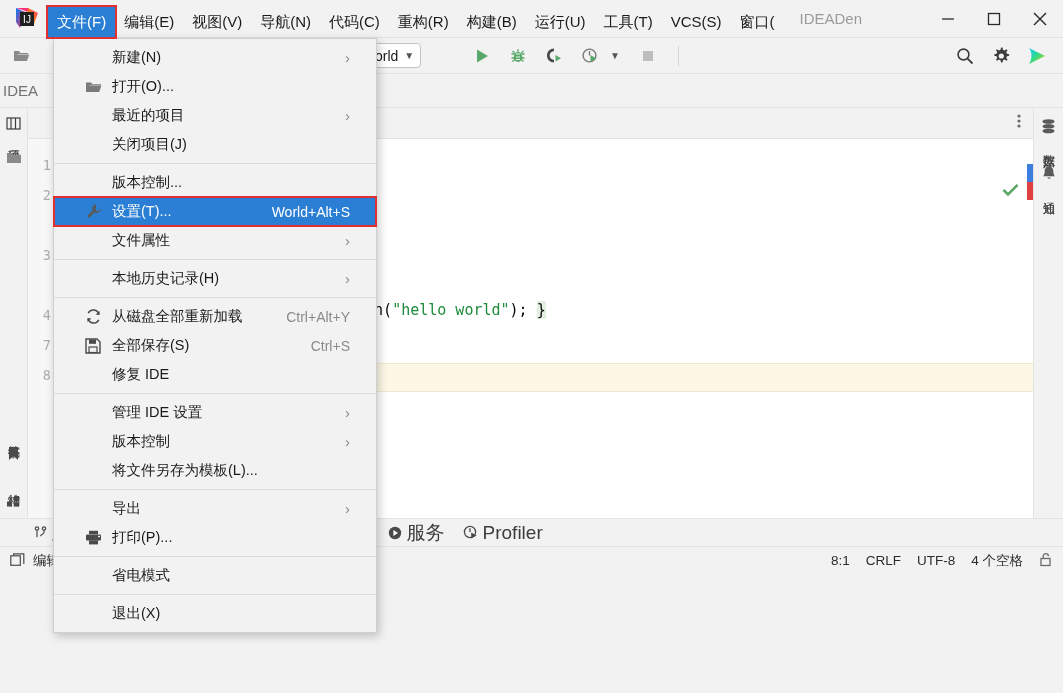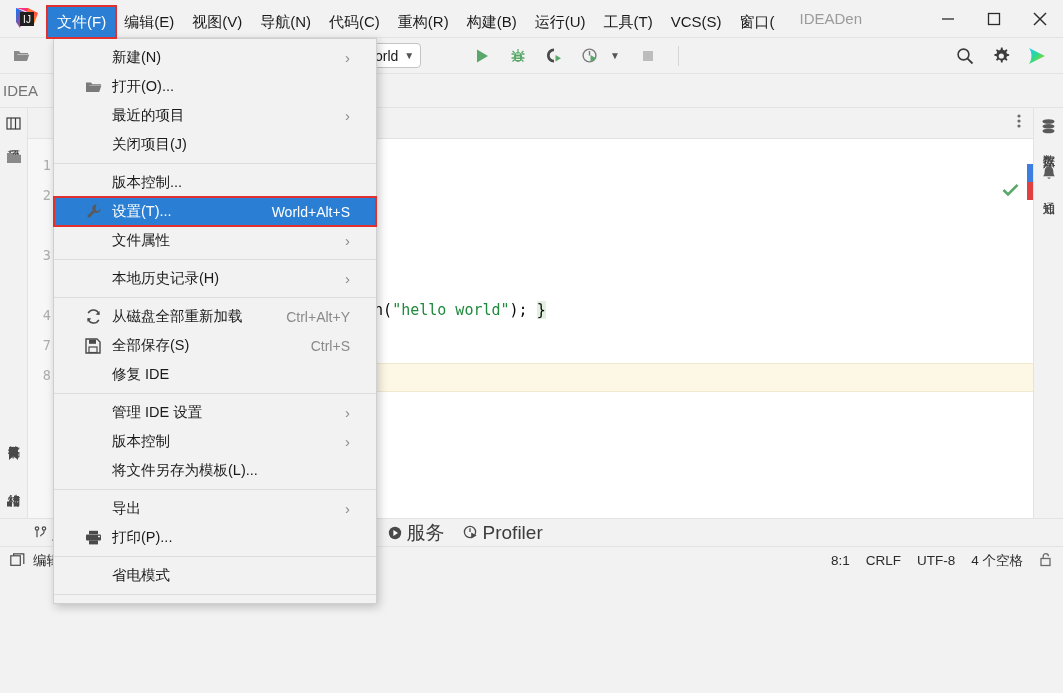--- a/index.html
+++ b/index.html
@@ -592,15 +592,18 @@
     </div>
 
     <div class="msep"></div>
 
     <div class="mrow">
       <span>省电模式</span>
     </div>
 
     <div class="msep"></div>
 
+    <div class="mrow">
+      <span>退出(X)</span>
+    </div>
   </div>
 
 </div>
 
 </body></html>

